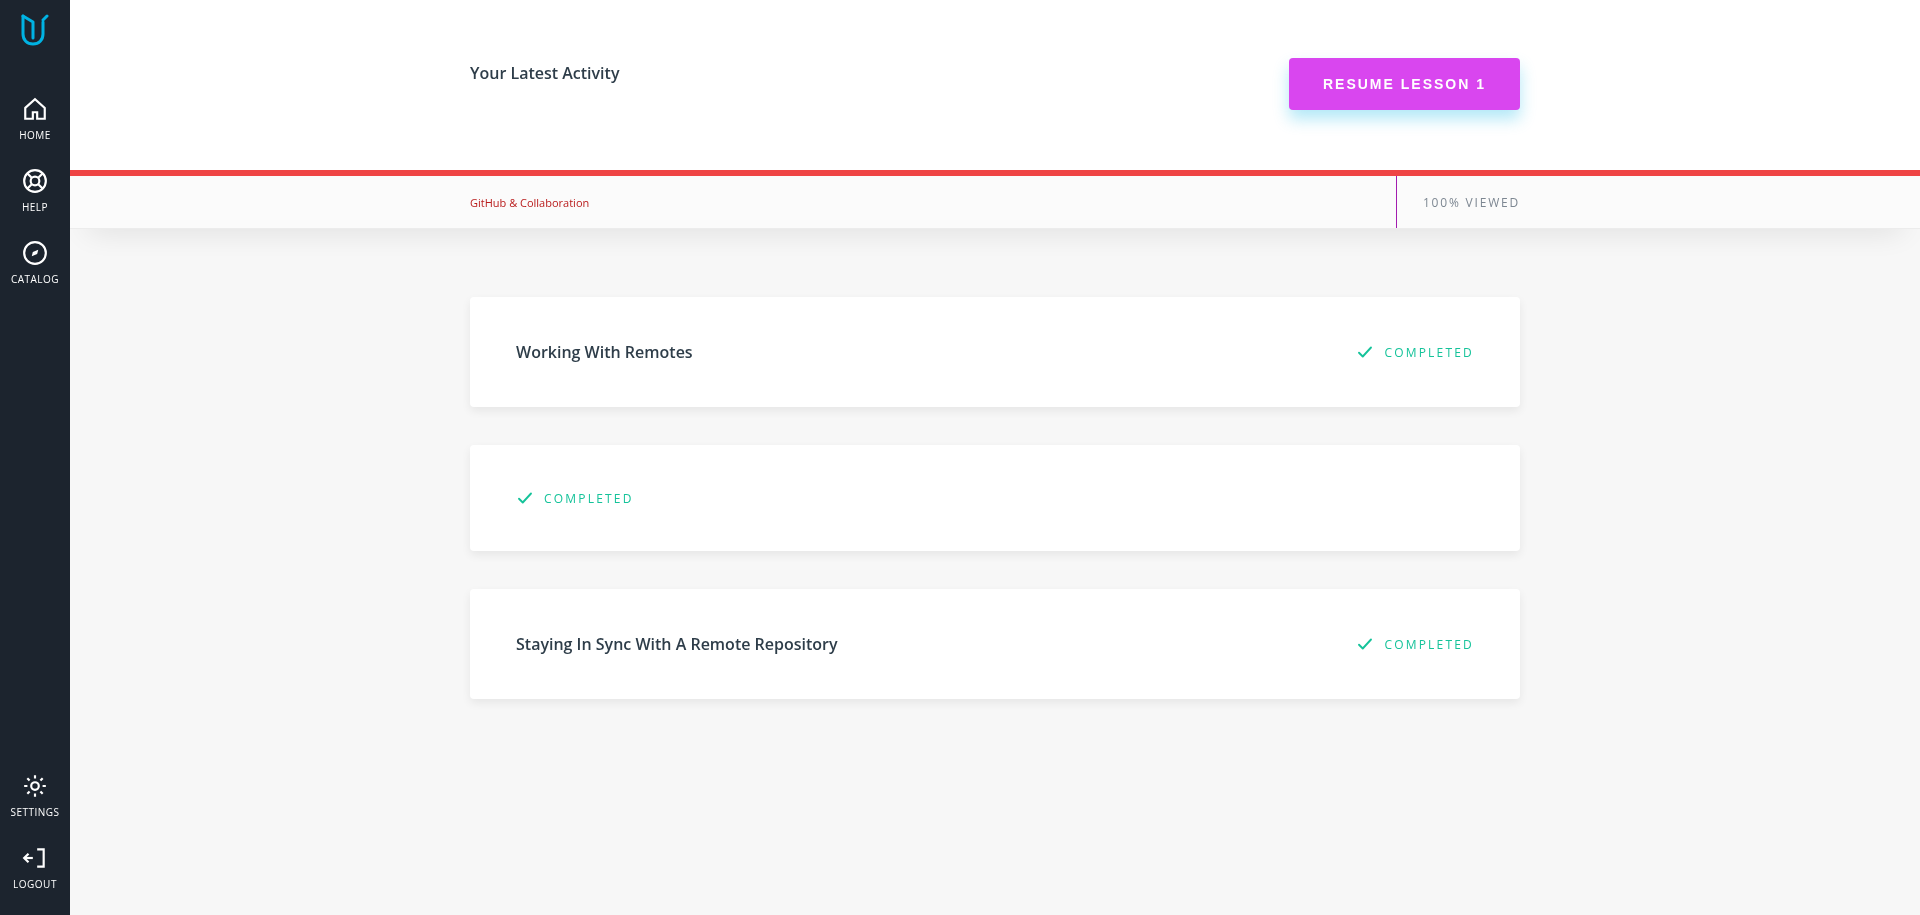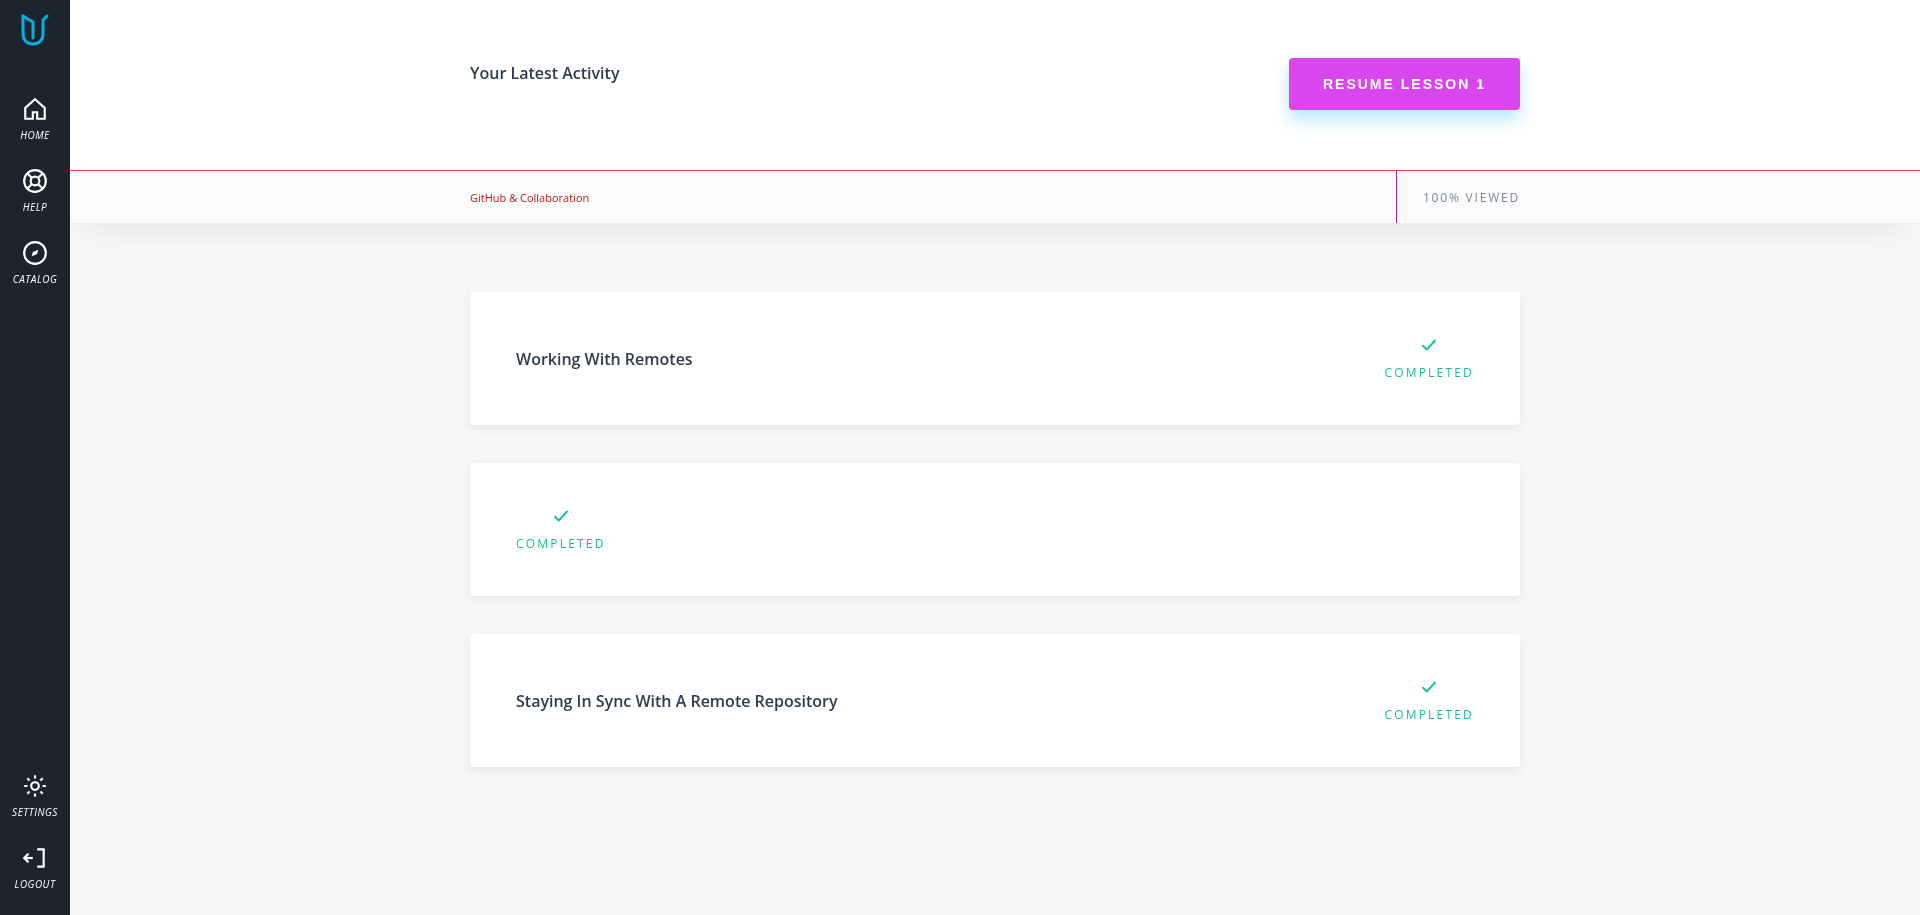--- a/index.html
+++ b/index.html
@@ -57,35 +57,34 @@
     stroke: #fff;
     fill: none;
     stroke-width: 2;
   }
   .nav-label {
     font-size: 10px;
     letter-spacing: 0.5px;
     margin-top: 6px;
     color: #fff;
     text-align: center;
-    font-style: italic;
   }
 
   
   .main {
     margin-left: 70px;
     height: 100%;
     display: flex;
     flex-direction: column;
   }
 
   
   .hero {
     background: #ffffff;
-    border-bottom: 1px solid #ef4444;
+    border-bottom: 6px solid #ef4444;
     padding: 58px 0 60px;
   }
   .hero-inner {
     width: 1050px;
     margin: 0 auto;
     display: flex;
     align-items: center;
     justify-content: space-between;
   }
   .hero-text {
@@ -172,21 +171,20 @@
   }
   .lesson-card-title {
     font-size: 16px;
     font-weight: 600;
     color: #2e3d49;
   }
   .status {
     display: flex;
     align-items: center;
     gap: 10px;
-    flex-direction: column;
   }
   .status svg {
     width: 18px; height: 18px;
     stroke: #15c39a;
     fill: none;
     stroke-width: 2.5;
     stroke-linecap: round;
     stroke-linejoin: round;
   }
   .status-text {

